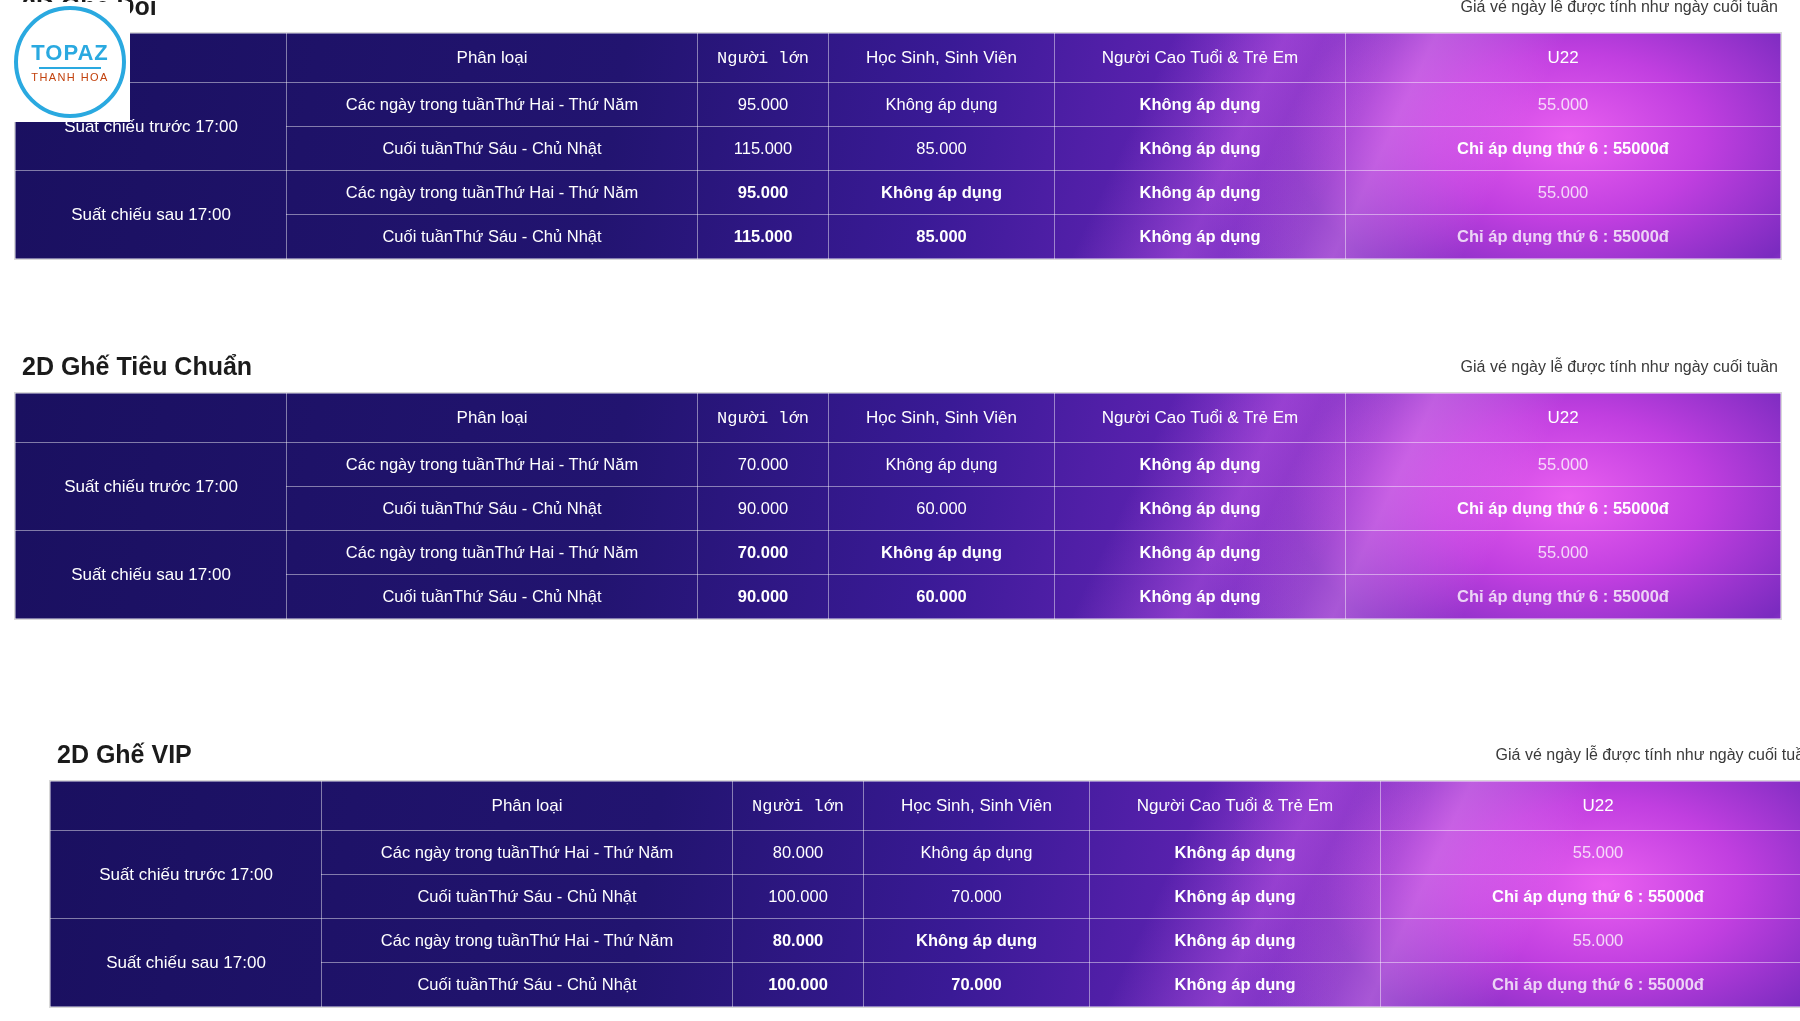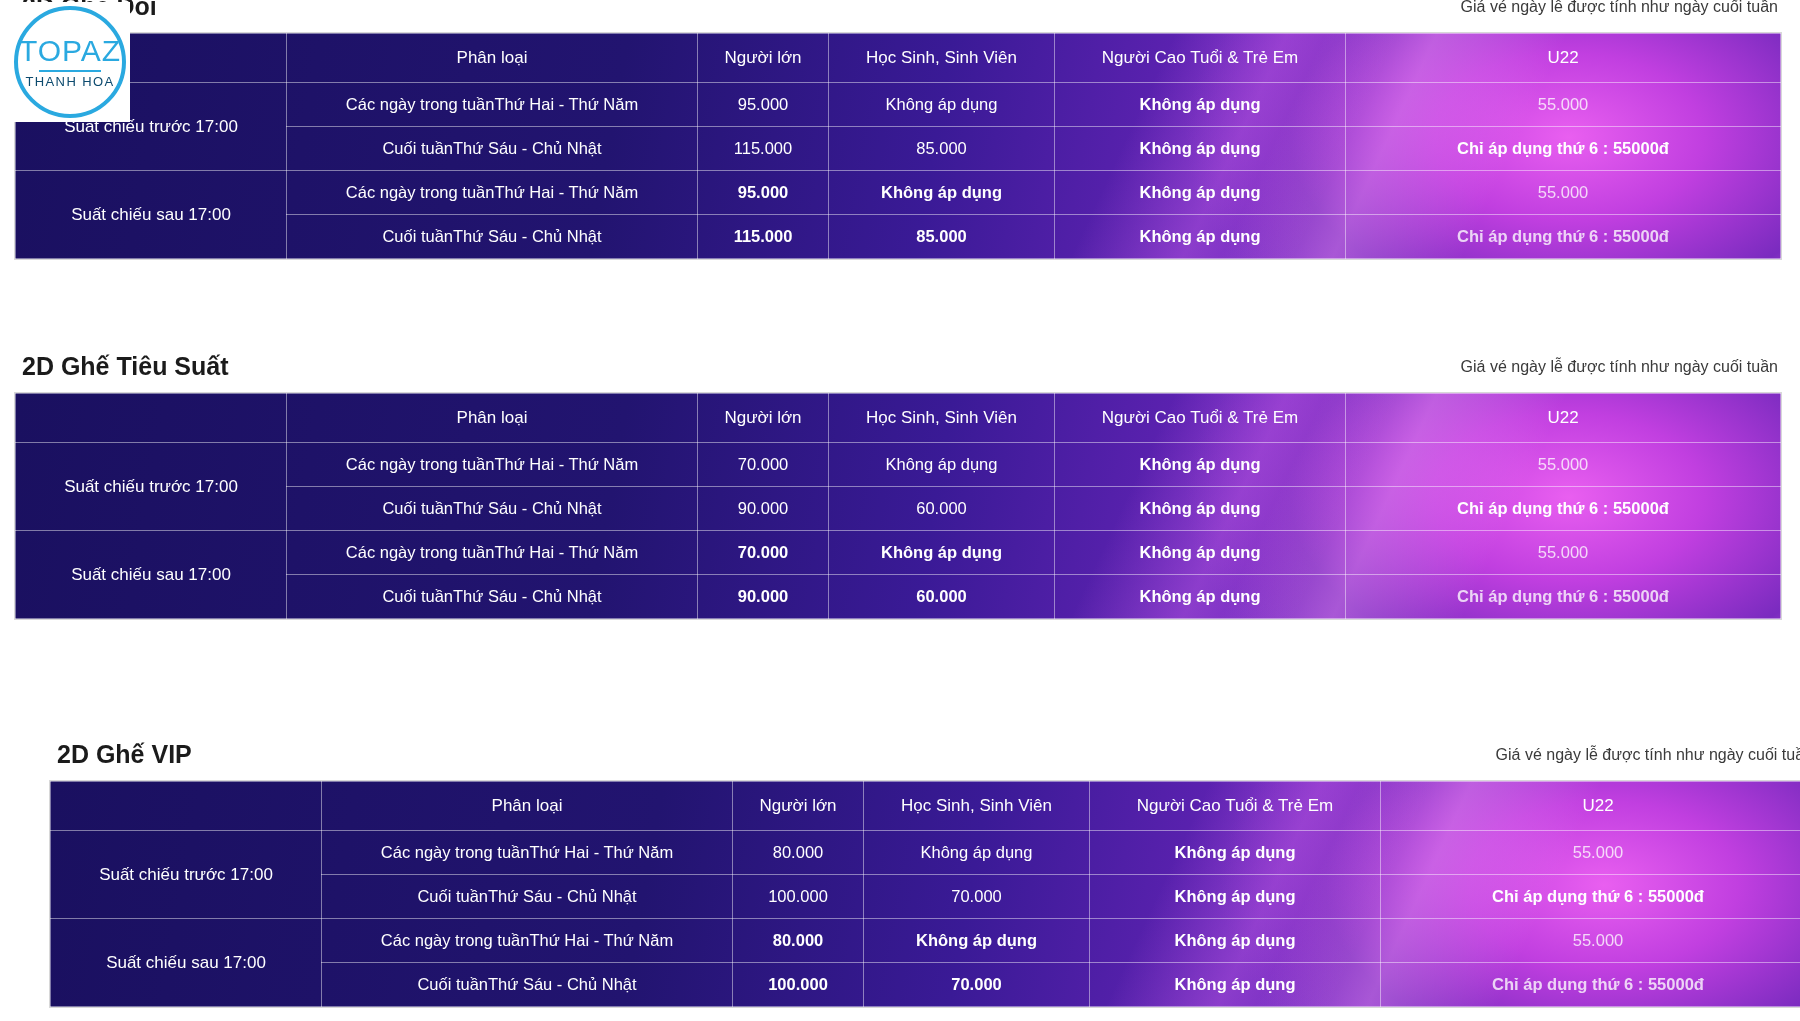--- a/index.html
+++ b/index.html
@@ -38,34 +38,34 @@
     background: #ffffff;
     border: 4px solid #2aa9e0;
     display: flex;
     flex-direction: column;
     align-items: center;
     justify-content: center;
     box-sizing: border-box;
   }
   .wm-top {
     color: #2aa9e0;
-    font-size: 30px;
-    font-weight: normal;
+    font-size: 22px;
+    font-weight: bold;
     letter-spacing: 1px;
     line-height: 1.05;
   }
   .wm-line {
     width: 62px;
     height: 2px;
     background: #2aa9e0;
     margin: 3px 0 3px 0;
   }
   .wm-bot {
-    color: #0c4a6e;
-    font-size: 13px;
+    color: #c2410c;
+    font-size: 11px;
     letter-spacing: 1.4px;
     line-height: 1.05;
   }
 
   
   .section {
     position: absolute;
     left: 0;
     width: 1800px;
   }
@@ -130,21 +130,21 @@
     height: 43px;
     white-space: nowrap;
   }
   table.price thead th {
     height: 48px;
     font-weight: normal;
     font-size: 17px;
   }
   .c-cat { width: 270px; }
   .c-sub { width: 410px; }
-  .c-adult { width: 130px; }
+  .c-adult { width: 130px; font-family: Liberation Mono, monospace; }
   .c-stu { width: 225px; margin-left: 40px; }
   .c-old { width: 290px; }
   .c-u22 { }
 
   .rowlabel {
     font-weight: normal;
     font-size: 17px;
     text-align: left;
     padding-left: 10px;
   }
@@ -215,21 +215,21 @@
             <td class="bold">Không áp dụng</td>
             <td class="bold dim">Chỉ áp dụng thứ 6 : 55000đ</td>
           </tr>
         </tbody>
       </table>
     </div>
   </div>
 
   <div class="section" style="top:352px;">
     <div class="sec-head">
-      <div class="sec-title">2D Ghế Tiêu Suất</div>
+      <div class="sec-title">2D Ghế Tiêu Chuẩn</div>
       <div class="sec-note">Giá vé ngày lễ được tính như ngày cuối tuần</div>
     </div>
     <div class="tbl-wrap">
       <div class="tbl-bg"></div>
       <table class="price">
         <thead>
           <tr>
             <th class="c-cat"></th>
             <th class="c-sub">Phân loại</th>
             <th class="c-adult">Người lớn</th>

